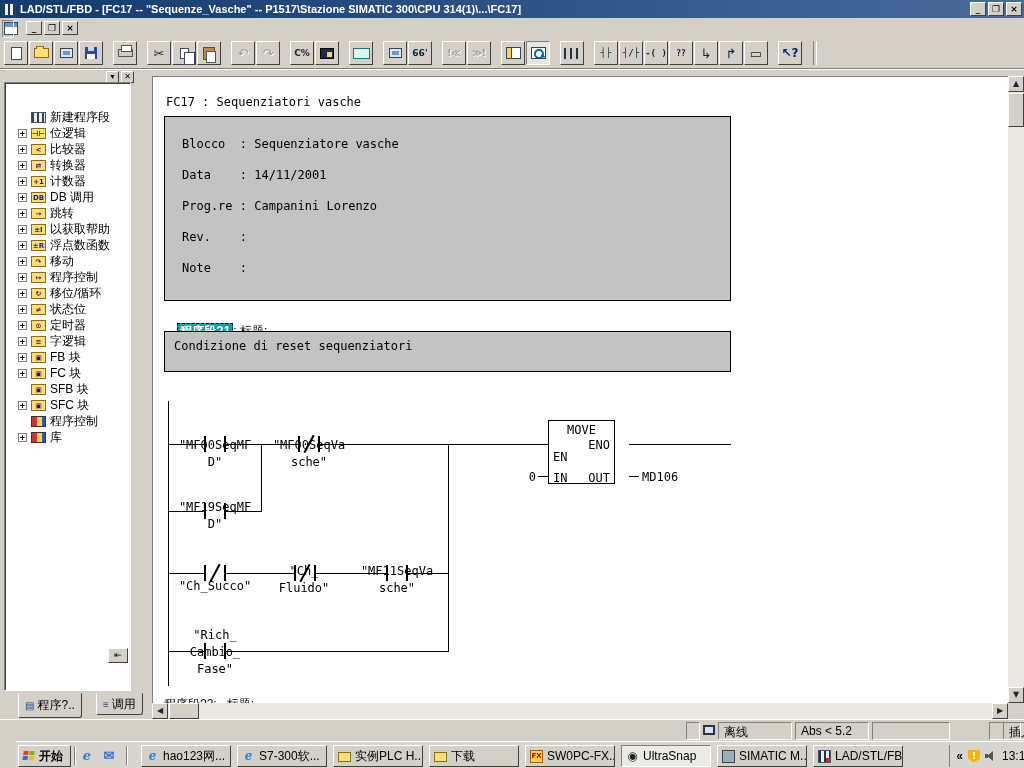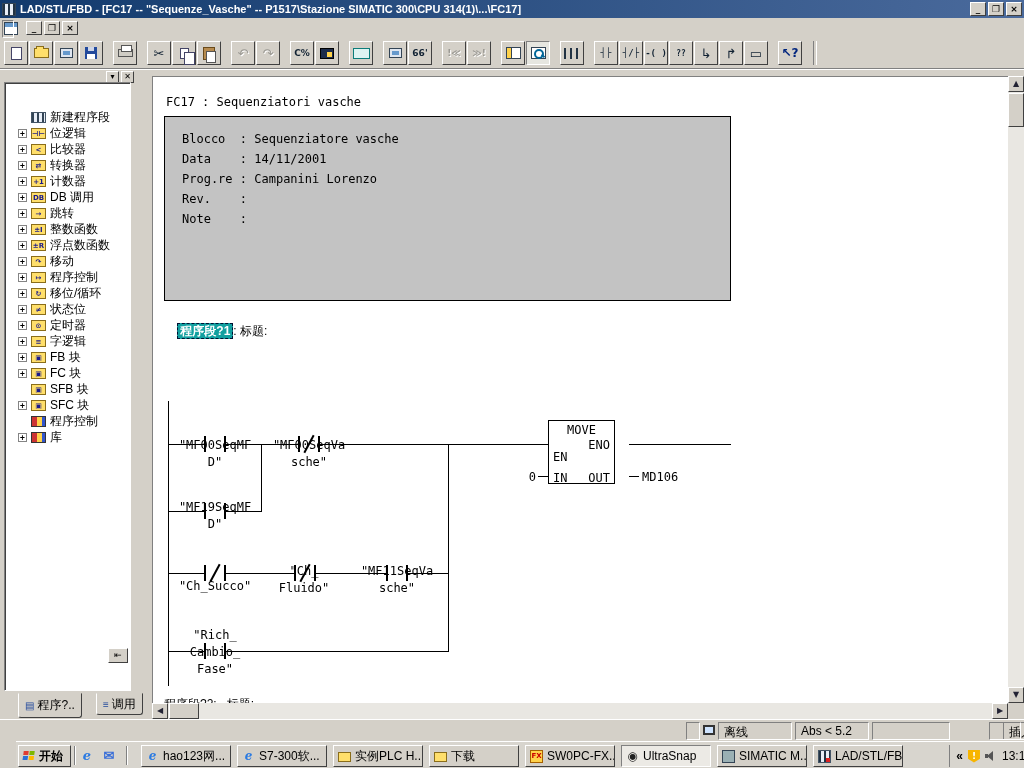--- a/index.html
+++ b/index.html
@@ -73,21 +73,21 @@
   #collapse-btn{left:108px;top:578px;width:20px;height:15px;background:#d4d0c8;font:9px/13px "DejaVu Sans",sans-serif;text-align:center;}
   .btab{position:absolute;top:623px;height:22px;background:#d4d0c8;border:1px solid;border-color:#d4d0c8 #404040 #404040 #fff;border-radius:0 0 3px 3px;display:flex;align-items:center;gap:3px;padding:0 6px;font-size:12px;white-space:nowrap;}
   .btab.active{height:25px;z-index:2;}
   .btabicon{font-size:10px;color:#234a9c;}
 
   
   #content{left:152px;top:76px;width:856px;height:627px;background:#fff;overflow:hidden;border-left:1px solid #808080;border-top:1px solid #808080;font-family:"DejaVu Sans Mono",monospace;font-size:12px;}
   #block-title{left:13px;top:18px;white-space:pre;}
   .graybox{background:#c3c3c3;border:1px solid #000;}
   #hdrbox{left:11px;top:39px;width:567px;height:185px;}
-  #hdrbox pre{font-family:"DejaVu Sans Mono",monospace;font-size:12px;line-height:20px;padding:12px 0 0 17px;white-space:pre;}
+  #hdrbox pre{font-family:"DejaVu Sans Mono",monospace;font-size:12px;line-height:31px;padding:12px 0 0 17px;white-space:pre;}
   #netline{left:11px;top:232px;white-space:pre;font-family:"Liberation Sans",sans-serif;}
   #netlabel{background:#12a0a0;color:#fff;border:1px dashed #013;padding:0 2px;font-weight:bold;}
   #netcomment{left:11px;top:254px;width:567px;height:41px;padding:7px 9px;font-family:"DejaVu Sans Mono",monospace;}
   #nextnet{left:11px;top:619px;white-space:pre;font-family:"Liberation Sans",sans-serif;}
   
   .wh{position:absolute;height:1px;background:#000;}
   .wv{position:absolute;width:1px;background:#000;}
   .contact{position:absolute;width:22px;height:16px;}
   .contact::before,.contact::after{content:"";position:absolute;top:0;width:2px;height:16px;background:#000;}
   .contact::before{left:0;}
@@ -325,21 +325,21 @@
 
         <div class="trow">
           <span class="plus">+</span>
           <span class="ticon">→</span>
           <span class="tlabel">跳转</span>
         </div>
 
         <div class="trow">
           <span class="plus">+</span>
           <span class="ticon">±I</span>
-          <span class="tlabel">整数函数</span>
+          <span class="tlabel">以获取帮助</span>
         </div>
 
         <div class="trow">
           <span class="plus">+</span>
           <span class="ticon">±R</span>
           <span class="tlabel">浮点数函数</span>
         </div>
 
         <div class="trow">
           <span class="plus">+</span>
@@ -435,20 +435,21 @@
   <div id="hdrbox" class="abs graybox">
       <pre>Blocco  : Sequenziatore vasche
 Data    : 14/11/2001
 Prog.re : Campanini Lorenzo
 Rev.    :
 Note    :</pre>
     </div>
   <div id="netline" class="abs">
     <span id="netlabel">程序段?1</span><span>: 标题:</span>
   </div>
+  <div id="netcomment" class="abs graybox">Condizione di reset sequenziatori</div>
 
   <div>
     <span class="wv" style="left:15px;top:324px;height:285px;"></span>
 
     <span class="wh" style="left:15px;top:367px;width:36px;"></span>
     <span class="wh" style="left:73px;top:367px;width:72px;"></span>
     <span class="wh" style="left:167px;top:367px;width:228px;"></span>
     <span class="wh" style="left:476px;top:367px;width:102px;"></span>
     <span class="contact" style="left:51px;top:359px;"></span>
     <span class="contact" style="left:145px;top:359px;">

